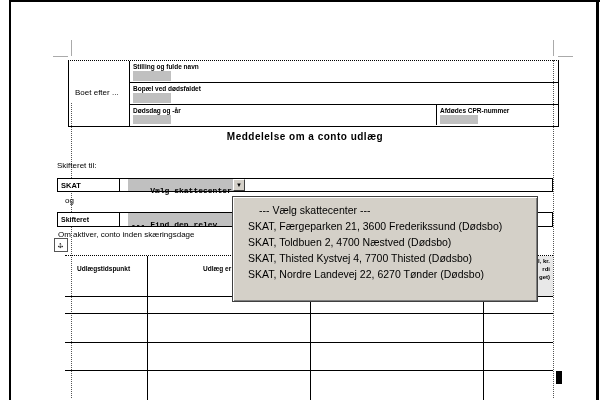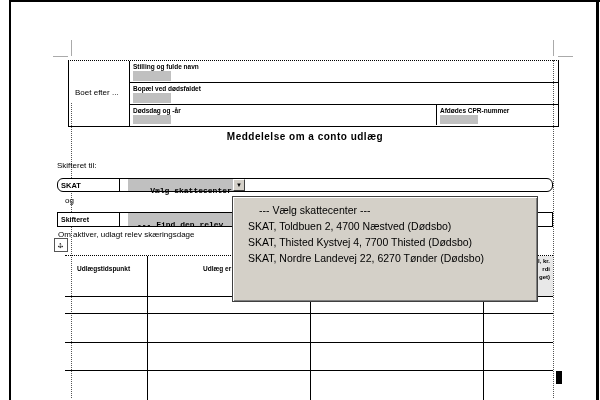--- a/index.html
+++ b/index.html
@@ -68,42 +68,42 @@
     <div class="abs vline" style="left:306px;top:0;height:20px;"></div>
     <span class="tiny-label abs" style="left:310px;top:2px;">Afdødes CPR-nummer</span>
     <div class="field-box abs" style="left:310px;top:10px;height:9px;"></div>
   </div>
 </div>
 
 <div class="abs" style="left:57px;top:131px;width:496px;text-align:center;font-size:10px;font-weight:bold;letter-spacing:0.5px;">Meddelelse om a conto udlæg</div>
 
 <div class="abs" style="left:57px;top:161px;font-size:8px;">Skifteret til:</div>
 
-<div class="abs rowbox" style="left:57px;top:178px;width:494px;height:12px;border-radius:6px;">
+<div class="abs rowbox" style="left:57px;top:178px;width:494px;height:12px;">
   <span class="abs" style="left:3px;top:2px;font-size:7.5px;font-weight:bold;">SKAT</span>
   <div class="abs vline" style="left:61px;top:0;height:12px;"></div>
   <div class="abs" style="left:70px;top:0;width:105px;height:12px;background:#c0c0c0;">
     <span class="mono" style="padding-left:3px;">--- Vælg skattecenter ---</span>
   </div>
   <div class="abs arrow-btn" style="left:175px;top:0;width:10px;height:10px;">
     <span>▼</span>
   </div>
 </div>
 
 <div class="abs" style="left:57px;top:196px;font-size:8px;padding-left:8px;">og</div>
 
 <div class="abs rowbox" style="left:57px;top:212px;width:494px;height:13px;">
   <span class="abs" style="left:3px;top:3px;font-size:7px;font-weight:bold;">Skifteret</span>
   <div class="abs vline" style="left:61px;top:0;height:13px;"></div>
   <div class="abs" style="left:70px;top:0;width:125px;height:13px;background:#c0c0c0;">
-    <span class="mono" style="padding-left:9px;line-height:12px;">--- Find den relev</span>
+    <span class="mono" style="padding-left:3px;line-height:12px;">--- Find den relev</span>
   </div>
 </div>
 
-<div class="abs" style="left:58px;top:230px;font-size:8px;white-space:nowrap;z-index:5;">Om aktiver, udlagt relev skæringsdage</div>
+<div class="abs" style="left:58px;top:230px;font-size:8px;white-space:nowrap;z-index:5;">Om aktiver, conto inden skæringsdage</div>
 
 <div class="abs" style="left:54px;top:238px;width:12px;height:12px;border:1px solid #555;background:#fff;">
   <span class="abs" style="left:1px;top:1px;font-size:9px;line-height:10px;">↔</span>
   <span class="abs" style="left:3px;top:1px;font-size:9px;line-height:10px;">↕</span>
 </div>
 
 <div class="abs" style="left:65px;top:255px;width:488px;height:145px;border-top:1px dotted #000;overflow:hidden;">
 
   <div class="abs" style="left:419px;top:0;width:69px;height:40px;background:#e8e8e8;"></div>
 
@@ -128,17 +128,18 @@
   <div class="abs" style="left:0;top:58px;width:488px;height:28px;"></div>
   <div class="abs" style="left:0;top:87px;width:488px;height:27px;"></div>
   <div class="abs" style="left:0;top:115px;width:488px;height:30px;"></div>
 </div>
 
 <div class="abs" style="left:556px;top:371px;width:6px;height:13px;background:#000;"></div>
 
 <div class="abs popup" style="left:232px;top:196px;width:304px;height:104px;">
   <div style="padding-top:5px;">
     <div class="popup-item first">--- Vælg skattecenter ---</div>
+    <div class="popup-item">SKAT, Færgeparken 21, 3600 Frederikssund (Dødsbo)</div>
     <div class="popup-item">SKAT, Toldbuen 2, 4700 Næstved (Dødsbo)</div>
     <div class="popup-item">SKAT, Thisted Kystvej 4, 7700 Thisted (Dødsbo)</div>
     <div class="popup-item">SKAT, Nordre Landevej 22, 6270 Tønder (Dødsbo)</div>
   </div>
 </div>
 
 </body></html>

